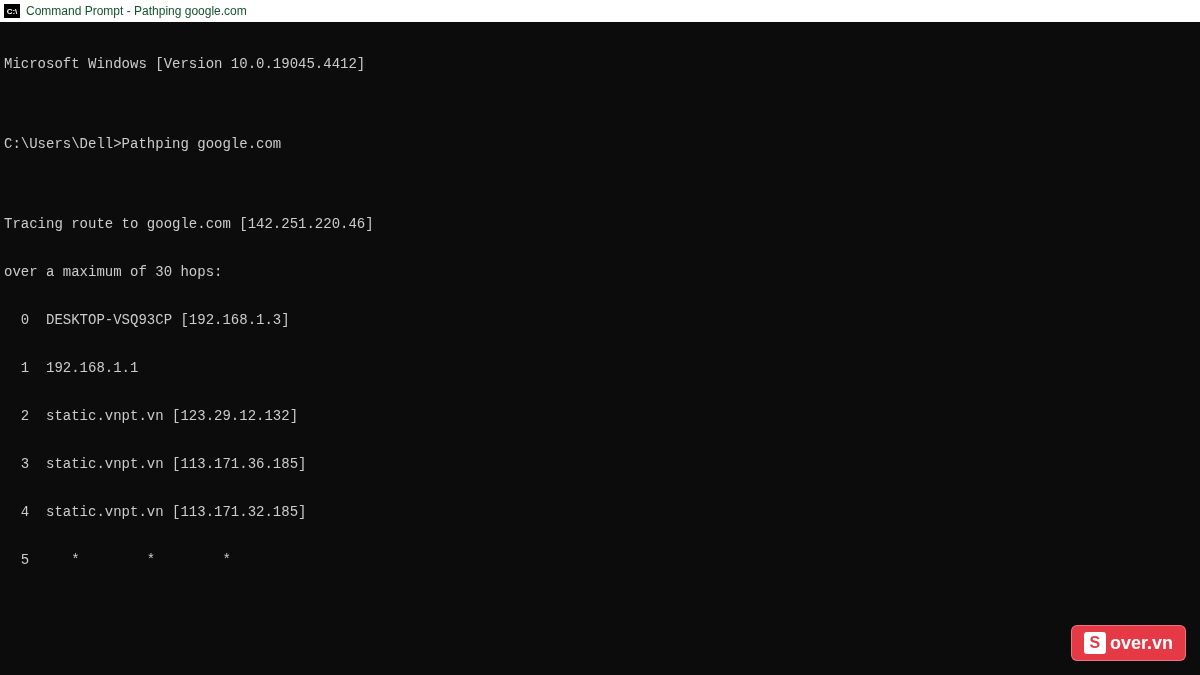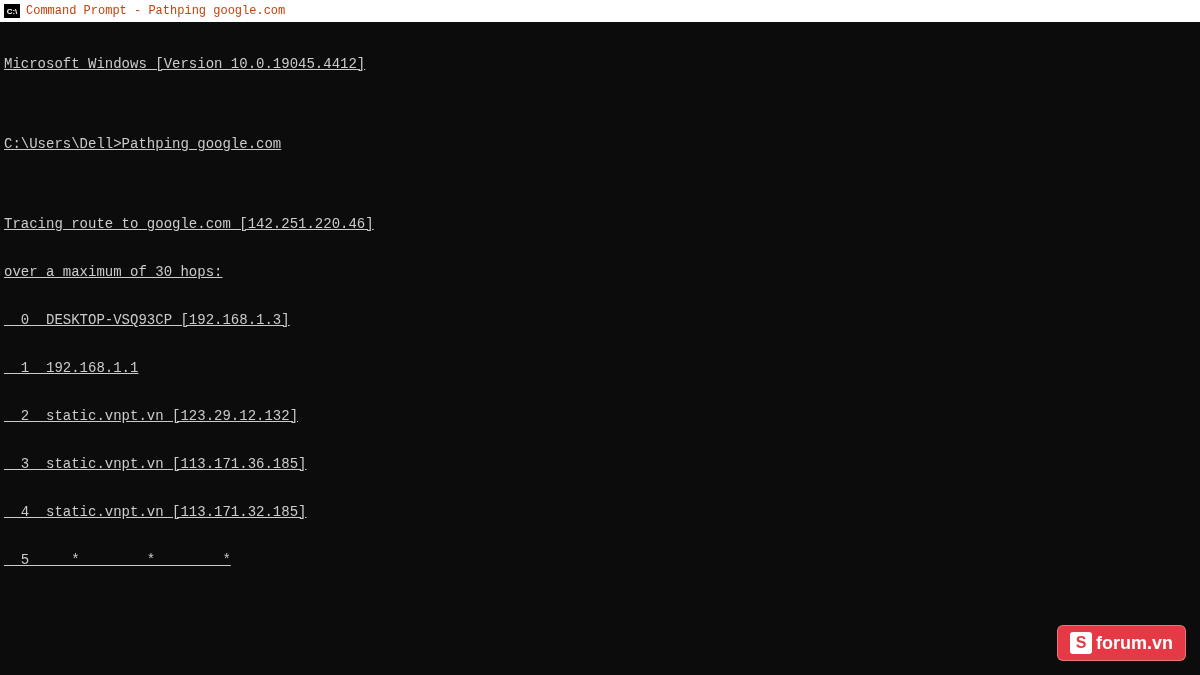--- a/index.html
+++ b/index.html
@@ -29,35 +29,34 @@
       background: #000;
       color: #fff;
       font-size: 8px;
       font-weight: bold;
       display: flex;
       align-items: center;
       justify-content: center;
       font-family: Arial, sans-serif;
     }
     .titlebar-text {
-      color: #c2410c;
+      color: #14532d;
       font-size: 12px;
-      font-family: Liberation Mono, monospace;
+      font-family: Liberation Sans, sans-serif;
     }
     .terminal {
       padding: 2px 4px;
       color: #cccccc;
       font-size: 14px;
       line-height: 16px;
       white-space: pre;
       font-family: Consolas, 'Courier New', monospace;
     }
     .terminal-line {
       white-space: pre;
-      text-decoration: underline;
     }
     .watermark {
       position: absolute;
       bottom: 14px;
       right: 14px;
       background: #e63946;
       color: #fff;
       padding: 6px 12px;
       border-radius: 6px;
       font-family: Arial, sans-serif;
@@ -99,14 +98,14 @@
   <div class="terminal-line">  0  DESKTOP-VSQ93CP [192.168.1.3]</div>
   <div class="terminal-line">  1  192.168.1.1</div>
   <div class="terminal-line">  2  static.vnpt.vn [123.29.12.132]</div>
   <div class="terminal-line">  3  static.vnpt.vn [113.171.36.185]</div>
   <div class="terminal-line">  4  static.vnpt.vn [113.171.32.185]</div>
   <div class="terminal-line">  5     *        *        *</div>
 </div>
 
 <div class="watermark">
   <div class="watermark-icon">S</div>
-  <span>forum.vn</span>
+  <span>over.vn</span>
 </div>
 
 </body></html>

